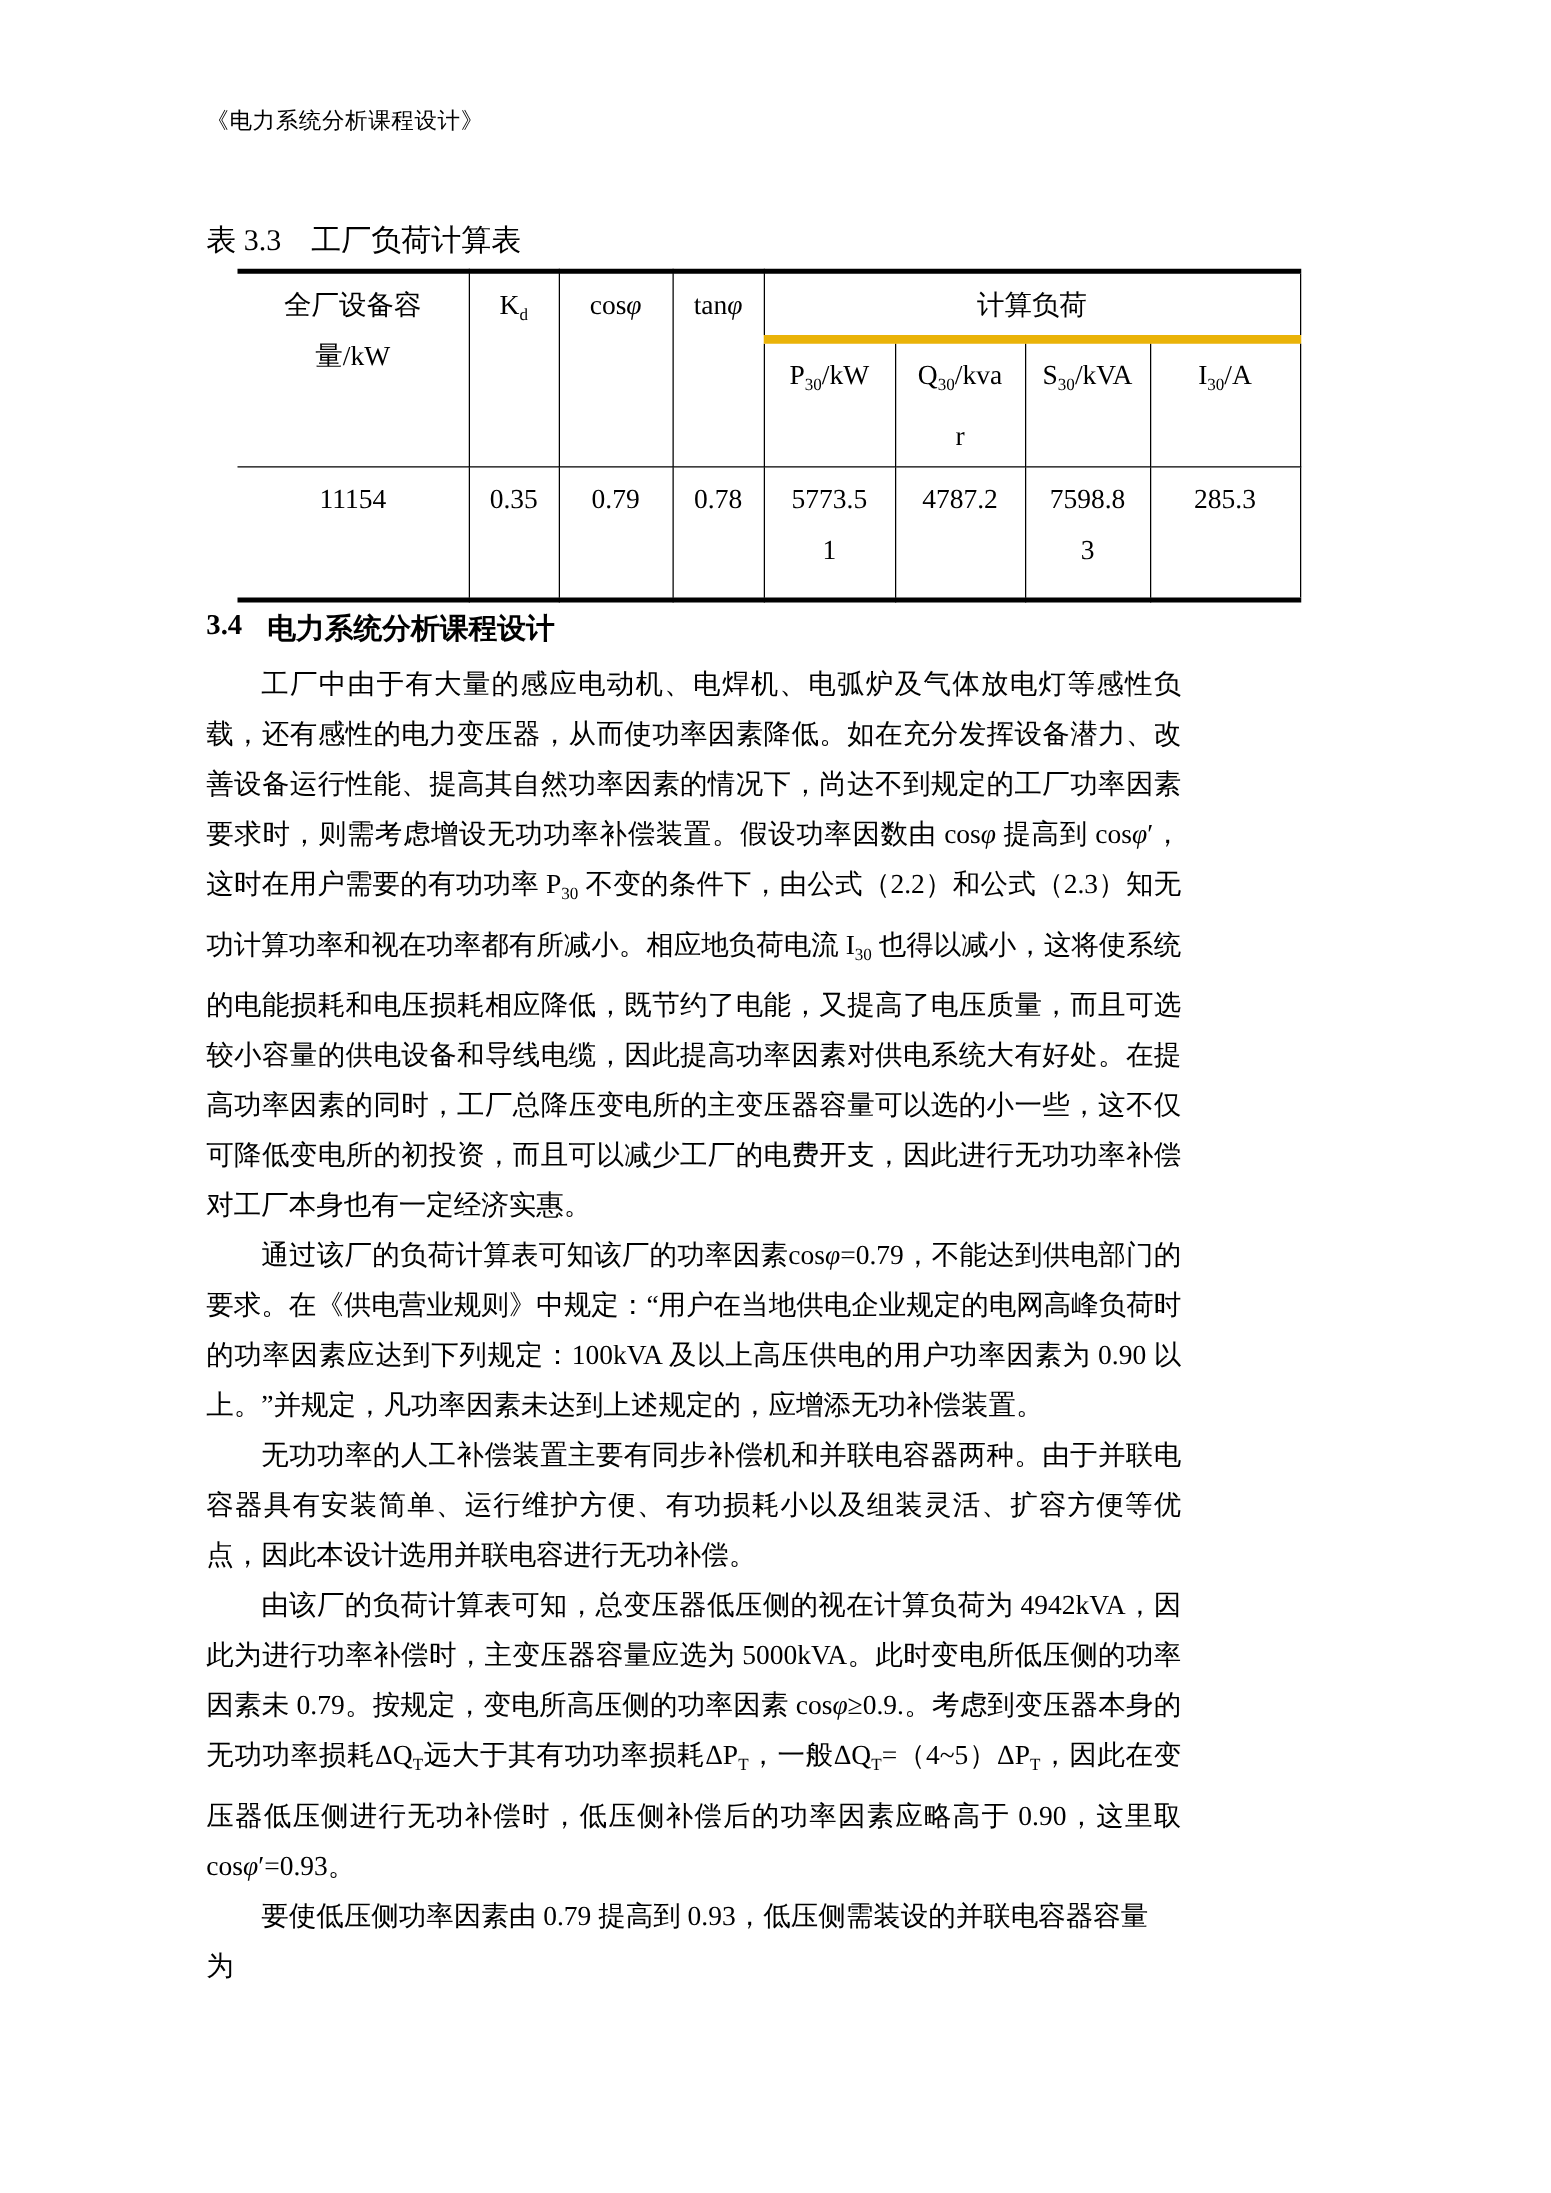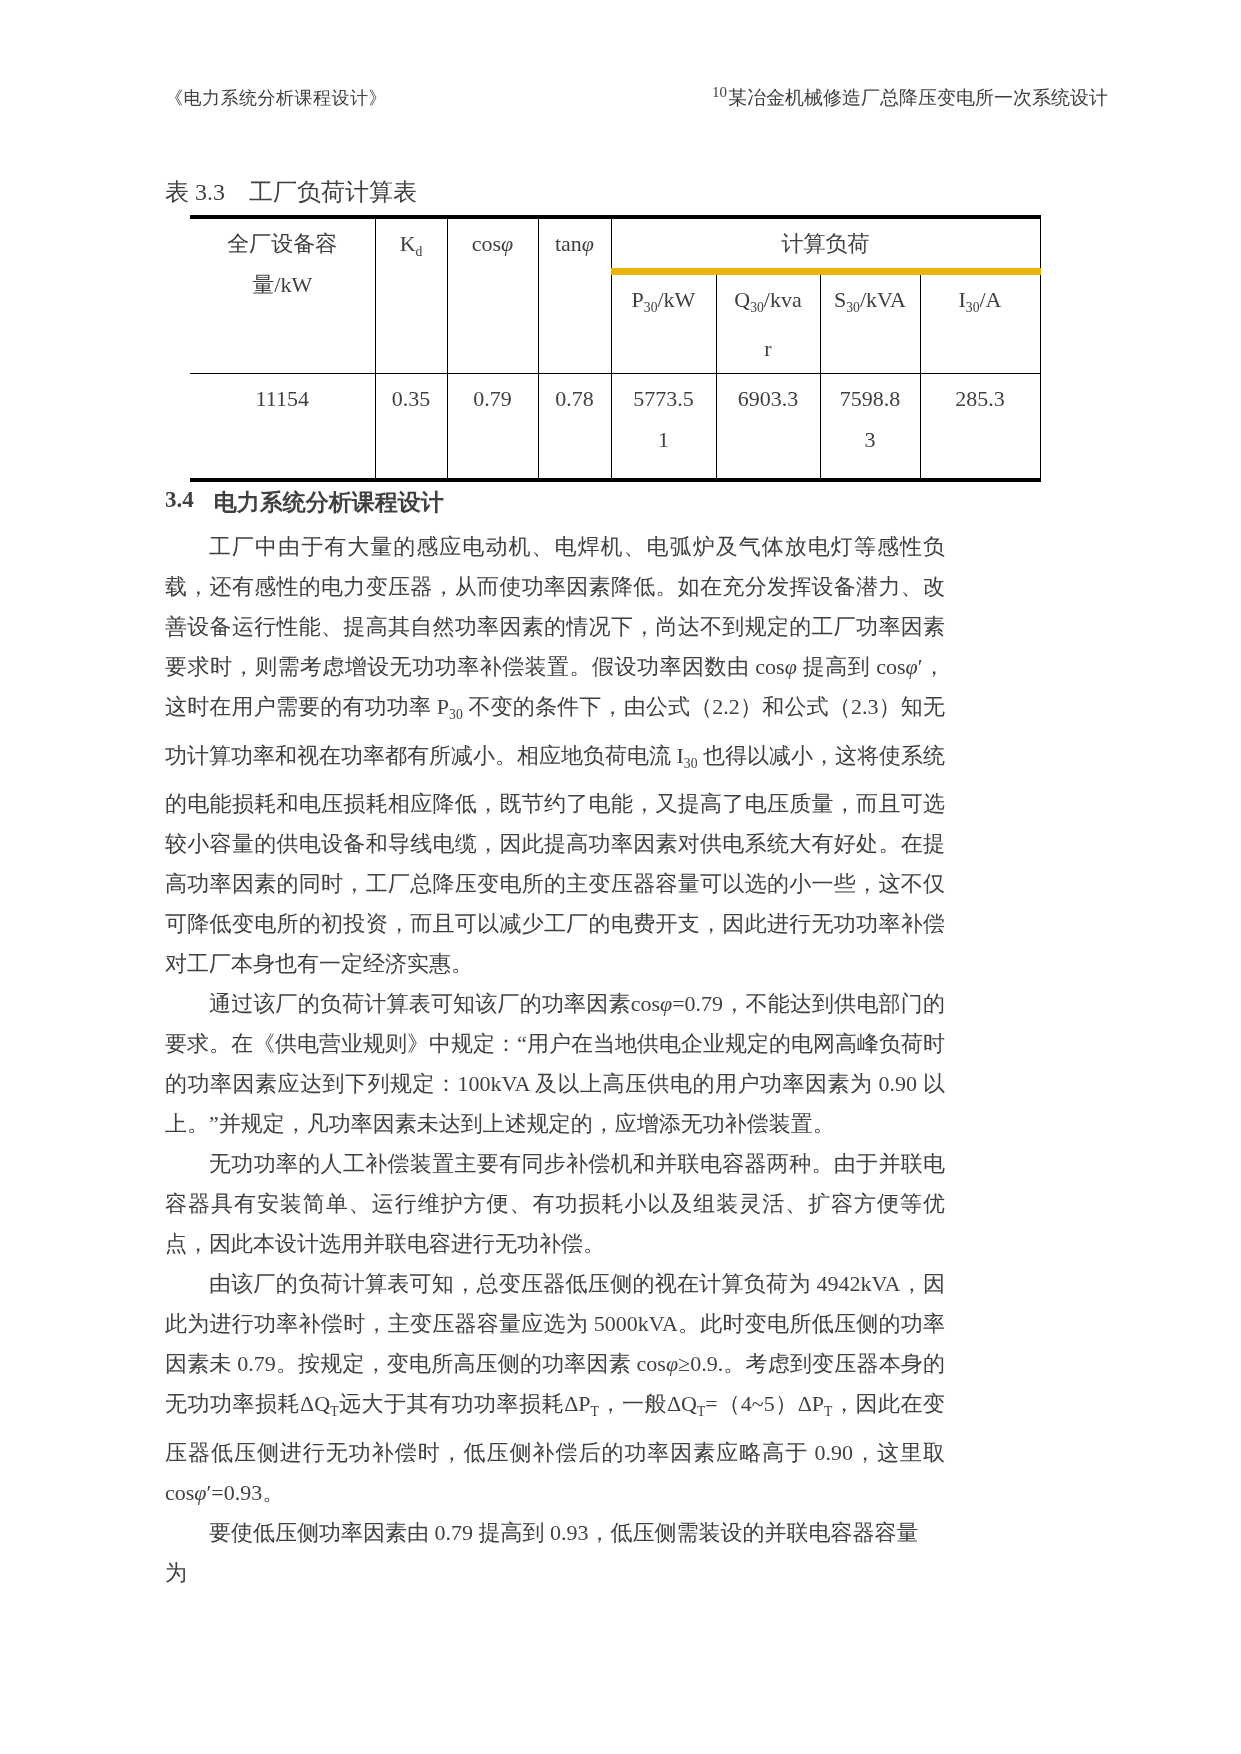--- a/index.html
+++ b/index.html
@@ -1,20 +1,20 @@
 <!DOCTYPE html>
 <html><head>
 <meta charset="utf-8">
 <style>
   html,body { margin:0; padding:0; background:#ffffff; }
   .page {
     position: relative;
     width: 1241px; height: 1754px;
     background: #ffffff;
-    color: #404040;
+    color: #000000;
     font-family: "Liberation Serif", "DejaVu Serif", serif;
     overflow: hidden;
   }
   .page-header {
     position: absolute;
     top: 84px; left: 165px; width: 943px;
     display: flex; justify-content: space-between; align-items: baseline;
     font-size: 18px;
     white-space: nowrap;
   }
@@ -73,21 +73,20 @@
     text-indent: 2em;
   }
 </style>
 </head>
 <body>
 
 <div class="page">
 
   <div class="page-header">
     <span class="hdr-left">《电力系统分析课程设计》</span>
-    <span class="hdr-right"><span class="page-num">10</span><span>某冶金机械修造厂总降压变电所一次系统设计</span></span>
   </div>
 
   <div class="content">
 
     <div class="table-caption">表 3.3　工厂负荷计算表</div>
 
     <table class="load-table">
       <colgroup>
         <col style="width:185px">
           <col style="width:72px">
@@ -111,21 +110,21 @@
         <td>Q<sub>30</sub>/kva<br>r</td>
         <td>S<sub>30</sub>/kVA</td>
         <td>I<sub>30</sub>/A</td>
       </tr>
       <tr class="data-row">
         <td>11154</td>
         <td>0.35</td>
         <td>0.79</td>
         <td>0.78</td>
         <td>5773.5<br>1</td>
-        <td>6903.3</td>
+        <td>4787.2</td>
         <td>7598.8<br>3</td>
         <td>285.3</td>
       </tr>
     </tbody>
       </table>
 
     <h2 class="section-heading">
       <span>3.4</span>
       <span>电力系统分析课程设计</span>
     </h2>

